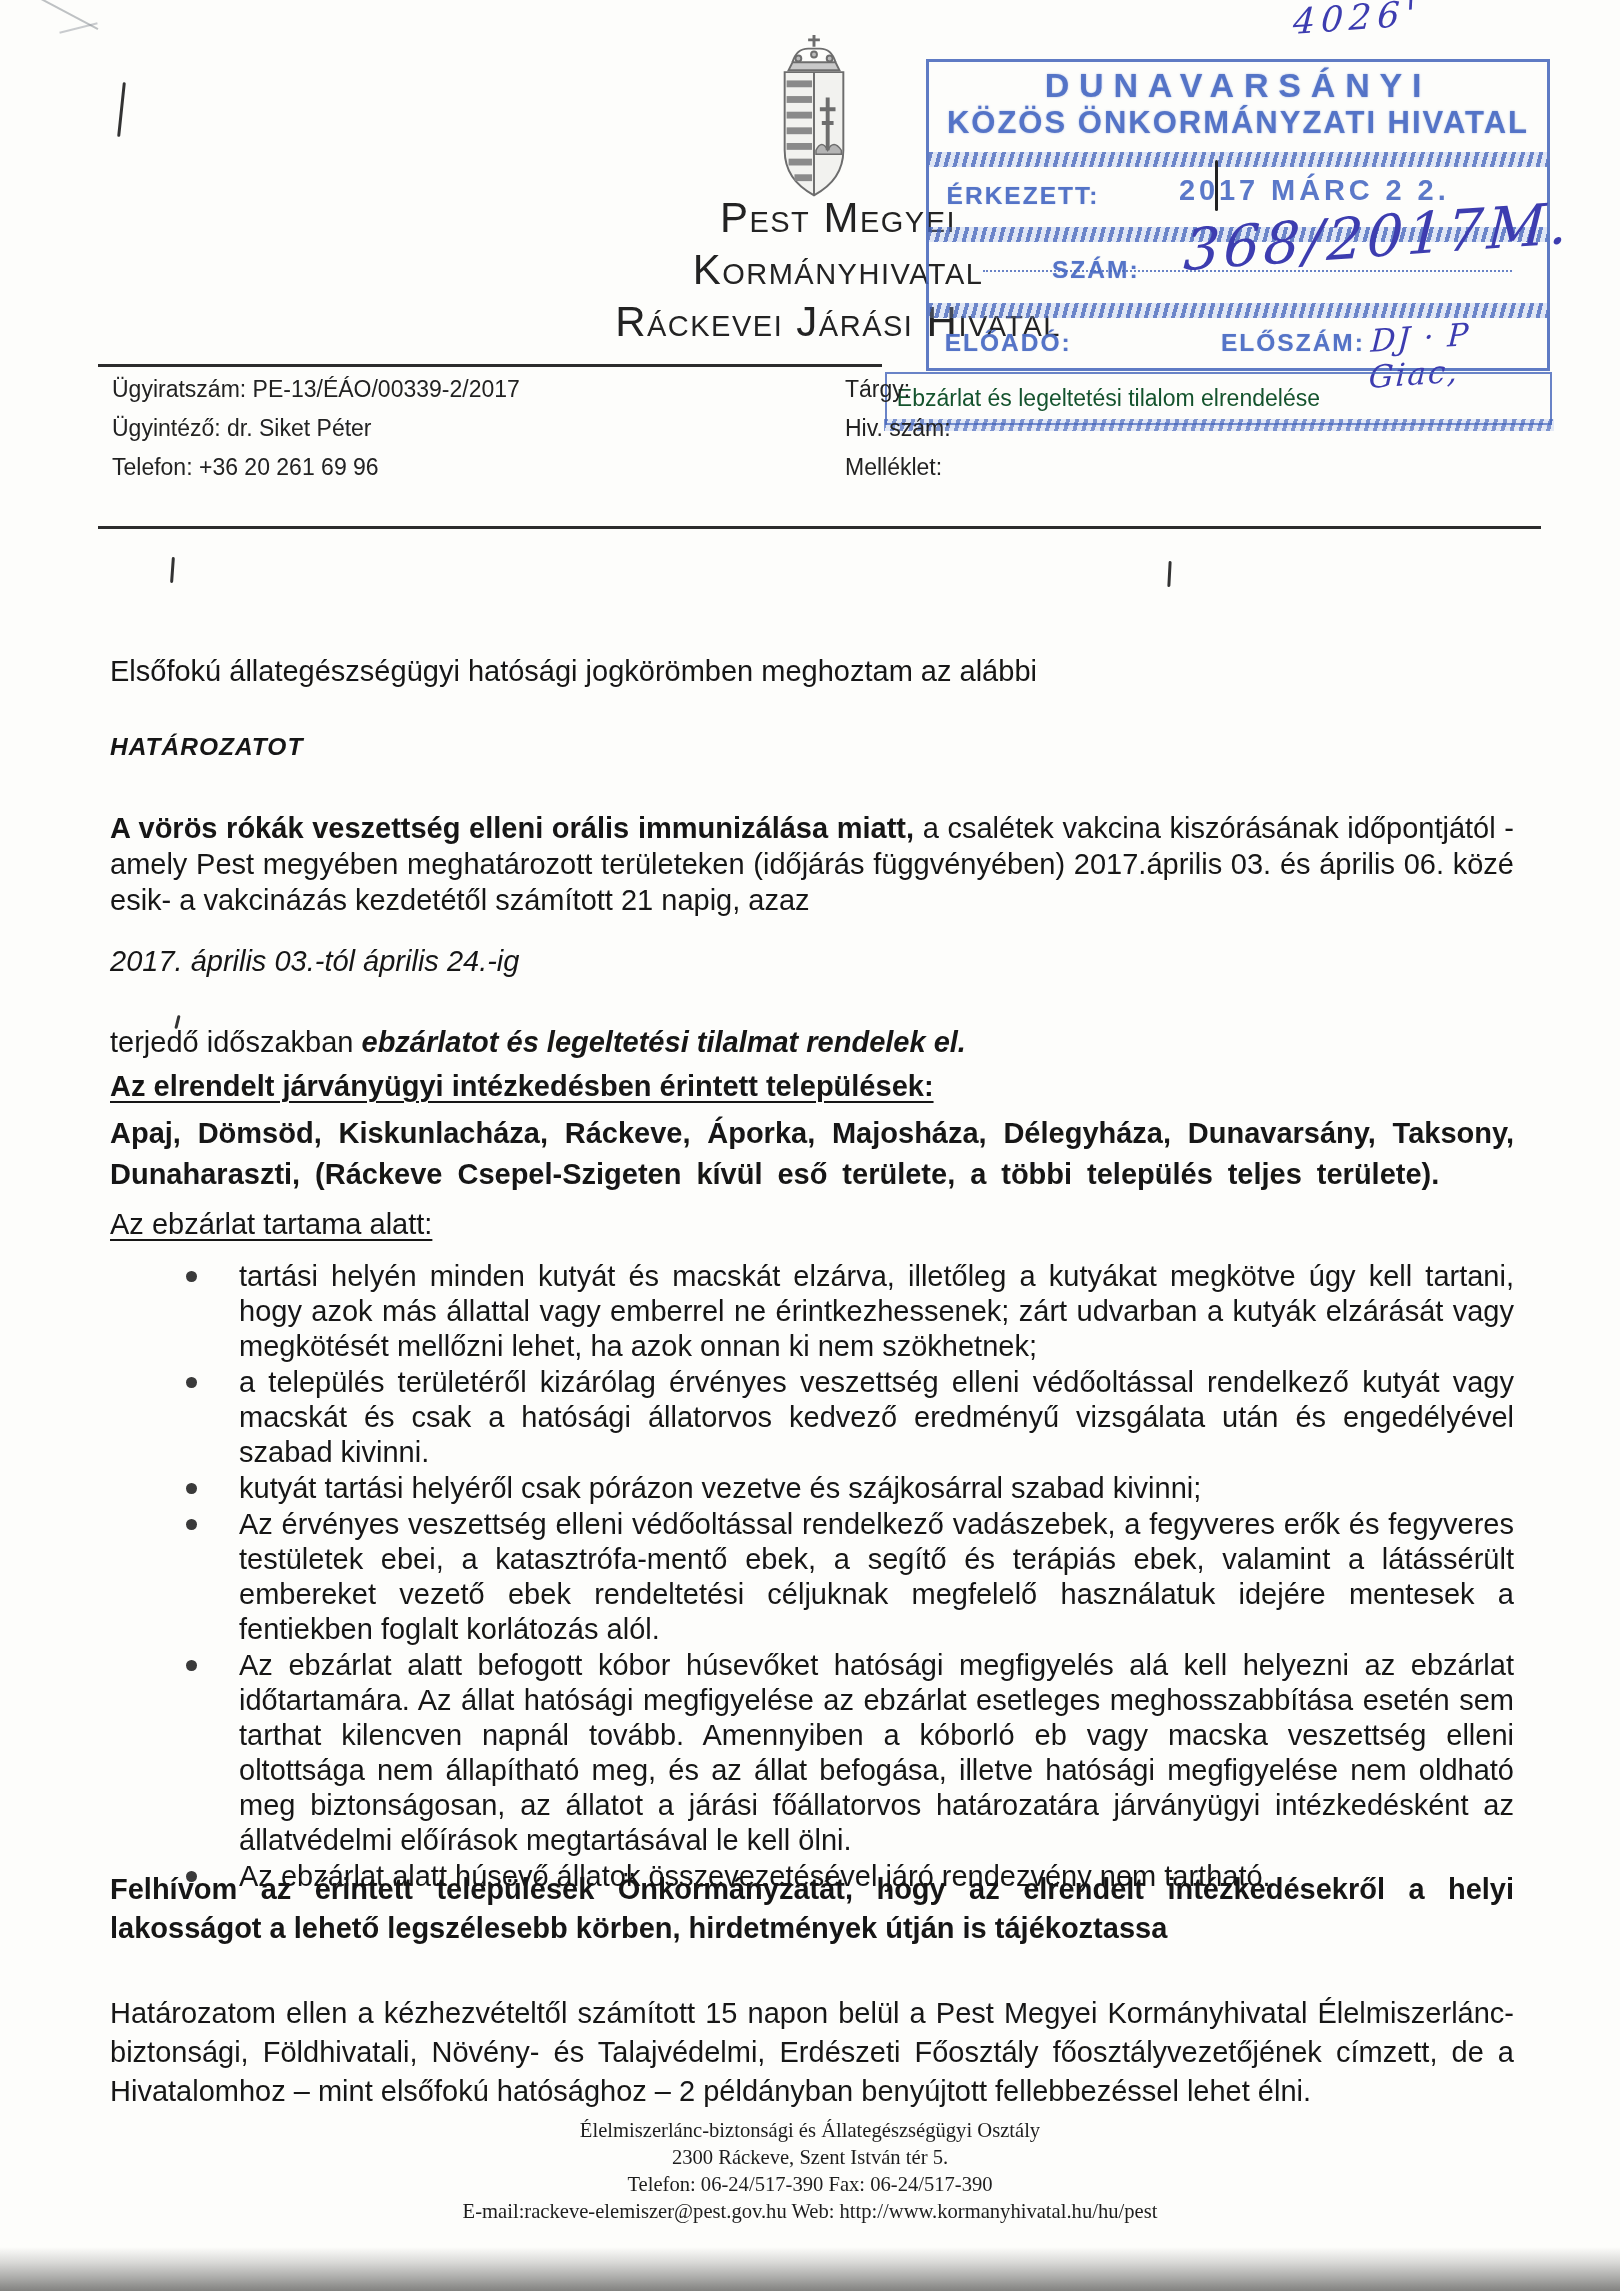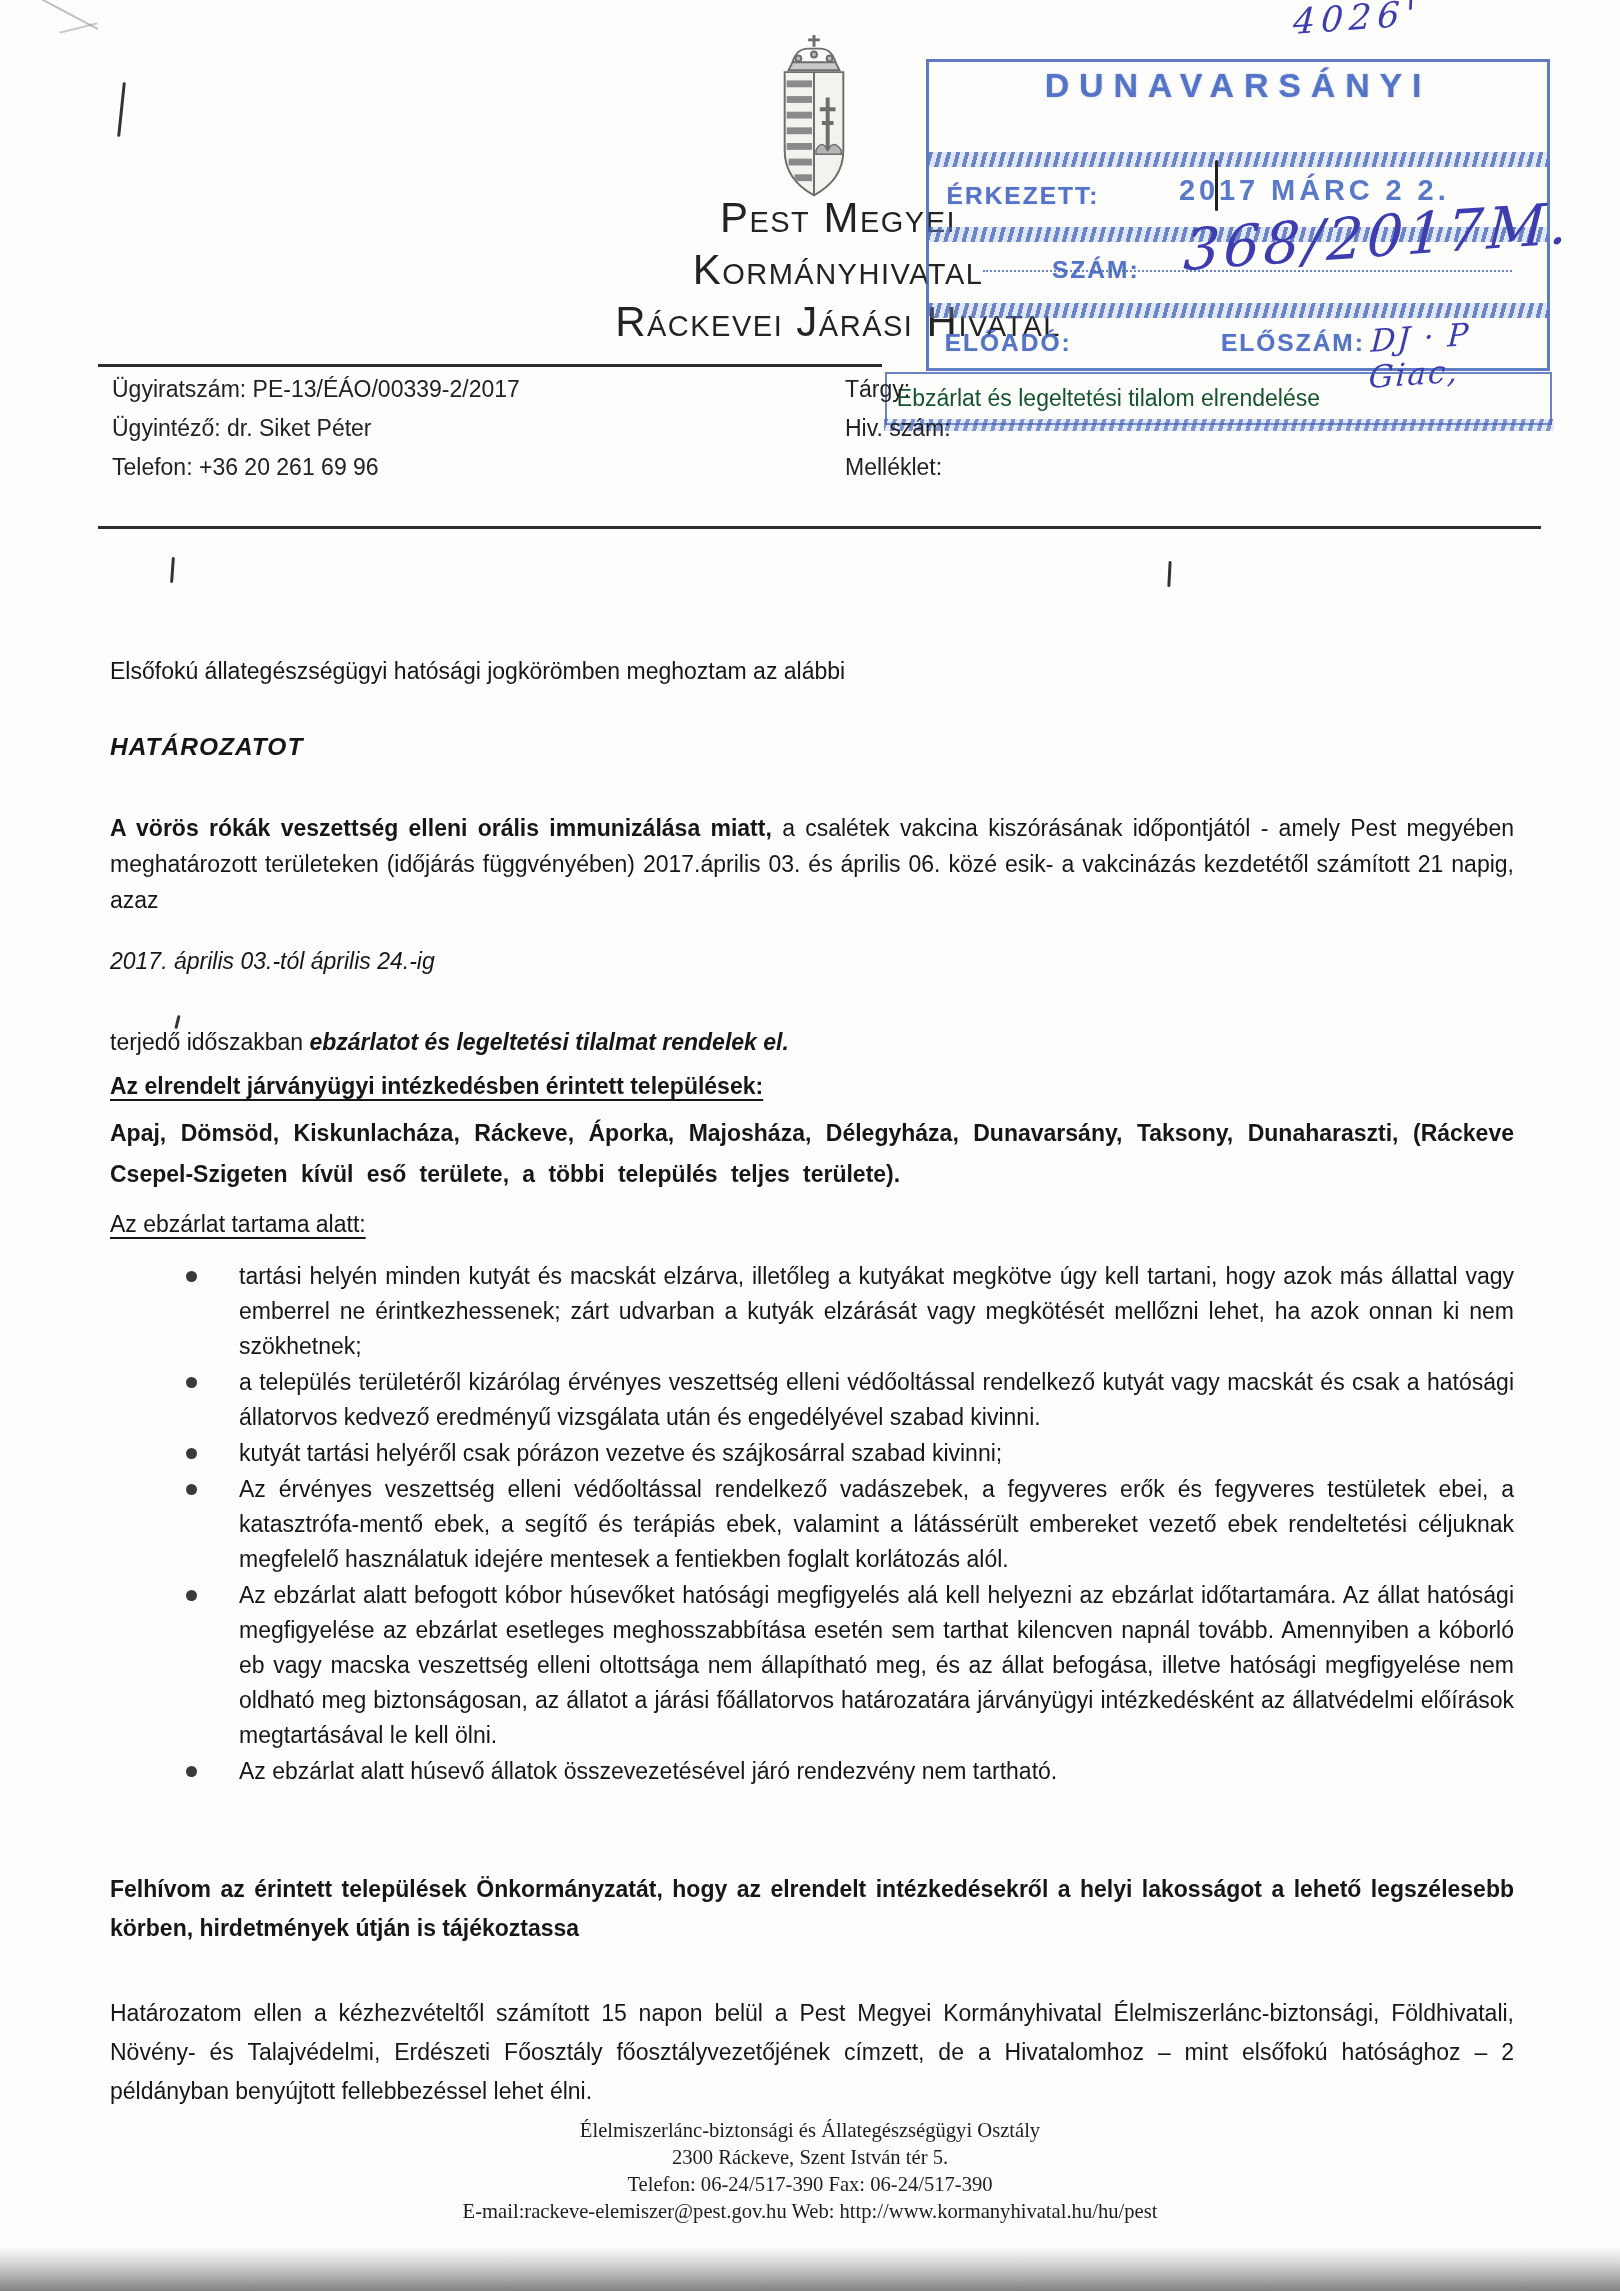--- a/index.html
+++ b/index.html
@@ -48,21 +48,21 @@
   .meta{position:absolute;font-size:23px;line-height:39px;color:#222;}
   .meta-left{left:112px;top:370px;}
   .meta-right{left:845px;top:370px;}
   
   .rule{position:absolute;background:#2c2c2c;}
   .tick{position:absolute;background:#333;width:2.9px;border-radius:2px;}
   .penstroke{position:absolute;background:#8a8f96;}
   .bottom-band{position:absolute;left:0;bottom:0;width:100%;height:45px;
     background:linear-gradient(#fdfdfb 0%,#d8d8d6 35%,#a9a9a7 70%,#7e7e7c 100%);}
   
-  .bt{position:absolute;left:110px;width:1404px;font-size:23px;line-height:36px;color:#161616;}
+  .bt{position:absolute;left:110px;width:1404px;font-size:29px;line-height:36px;color:#161616;}
   .just{text-align:justify;}
   .center{}
   .bi{font-weight:bold;font-style:italic;}
   .b{font-weight:bold;}
   .u{text-decoration:underline;text-decoration-thickness:2px;text-underline-offset:4.9px;}
   .bullets{list-style:none;margin:0;padding:0;}
   .bullets li{position:relative;padding-left:129px;text-align:justify;line-height:35px;}
   .bullets li + li{margin-top:1px;}
   .bullet-dot{position:absolute;left:76px;top:11.8px;width:10.8px;height:10.8px;border-radius:50%;background:#3a3a3a;}
   .footer{position:absolute;left:0;top:2117px;width:100%;text-align:center;
@@ -102,20 +102,21 @@
 </svg>
 
 <div class="org-block">
   <div>Pest Megyei</div>
   <div>Kormányhivatal</div>
   <div>Ráckevei Járási Hivatal</div>
 </div>
 
 <div class="stamp">
   <div class="stamp-text stamp-line1">DUNAVARSÁNYI</div>
+  <div class="stamp-text stamp-line2">KÖZÖS ÖNKORMÁNYZATI HIVATAL</div>
   <div class="hatch" style="top:90px;"></div>
   <div class="stamp-text stamp-small" style="position:absolute;left:17.6px;top:120px;">ÉRKEZETT:</div>
   <div class="stamp-text" style="position:absolute;left:250px;top:112px;font-size:29px;letter-spacing:3.9px;">2017 MÁRC 2 2.</div>
   <div class="tick" style="left:286px;top:98px;height:51px;background:#222;"></div>
   <div class="hatch" style="top:165px;"></div>
   <div class="stamp-text stamp-small" style="position:absolute;left:123px;top:194px;">SZÁM:</div>
   <div class="handwrite" style="left:253px;top:155px;font-size:57px;letter-spacing:3.9px;">368/2017M.</div>
   <div class="dotted-line" style="left:54px;top:208px;width:529px;"></div>
   <div class="hatch" style="top:241px;"></div>
   <div class="stamp-text stamp-small" style="position:absolute;left:15.7px;top:267px;">ELŐADÓ:</div>

